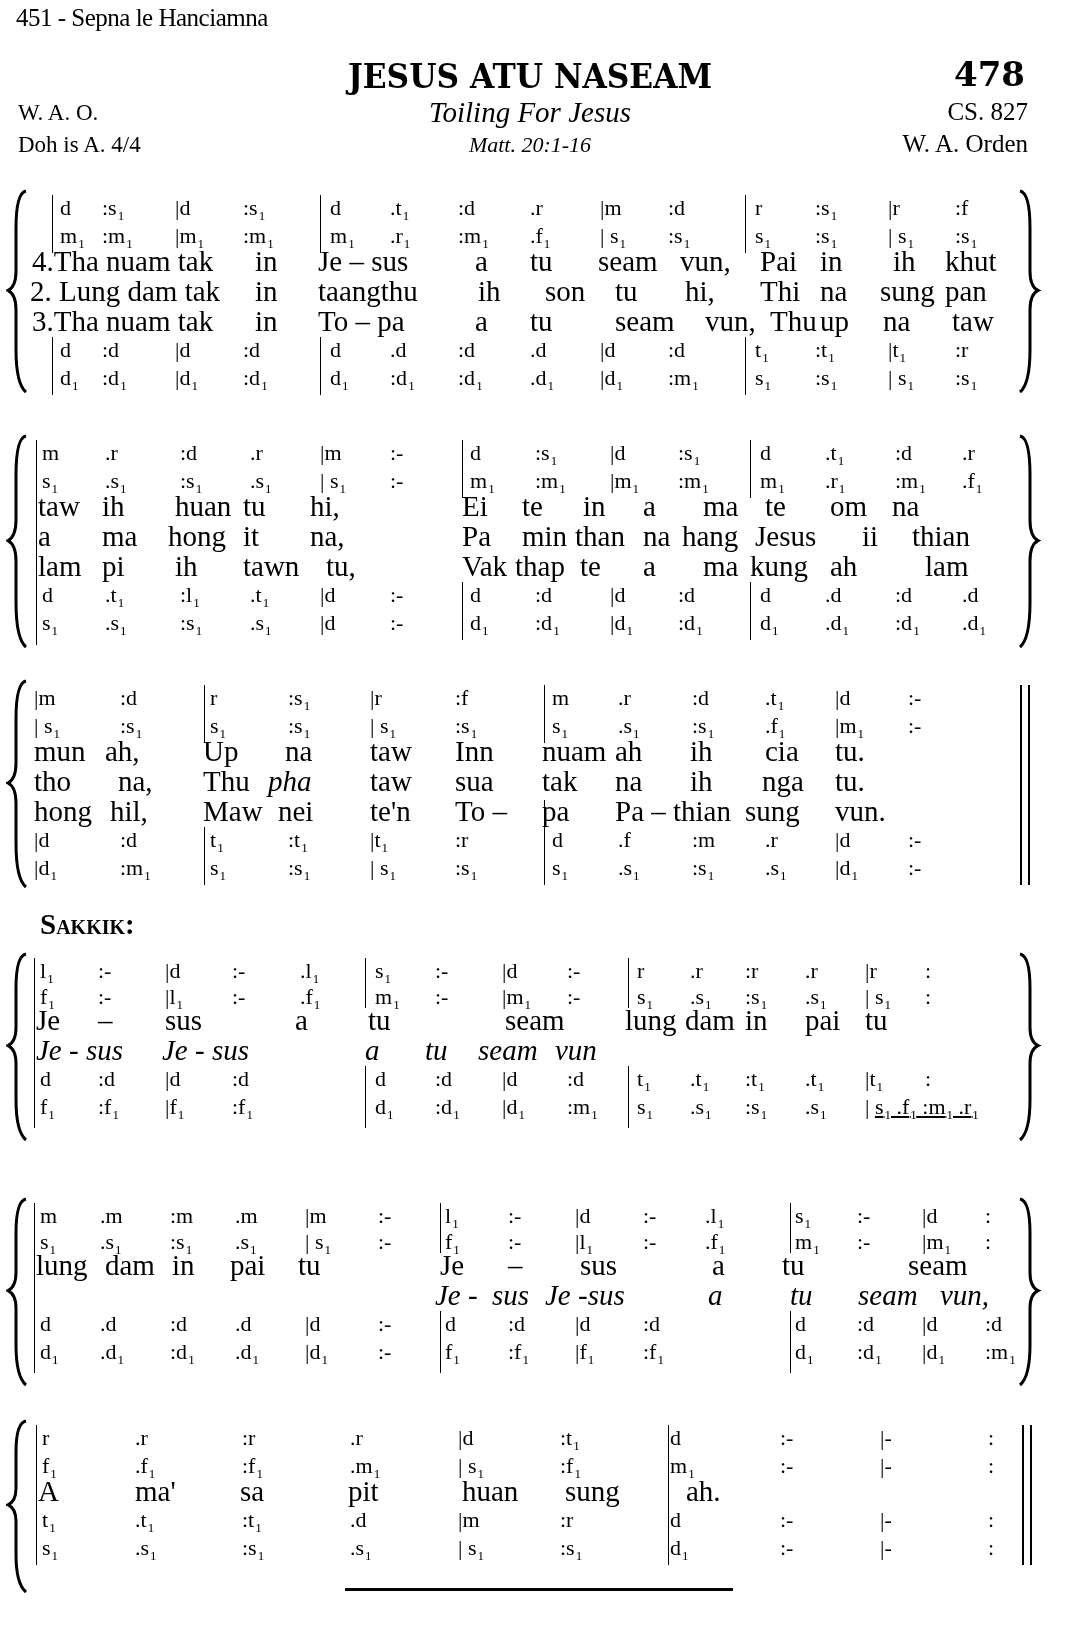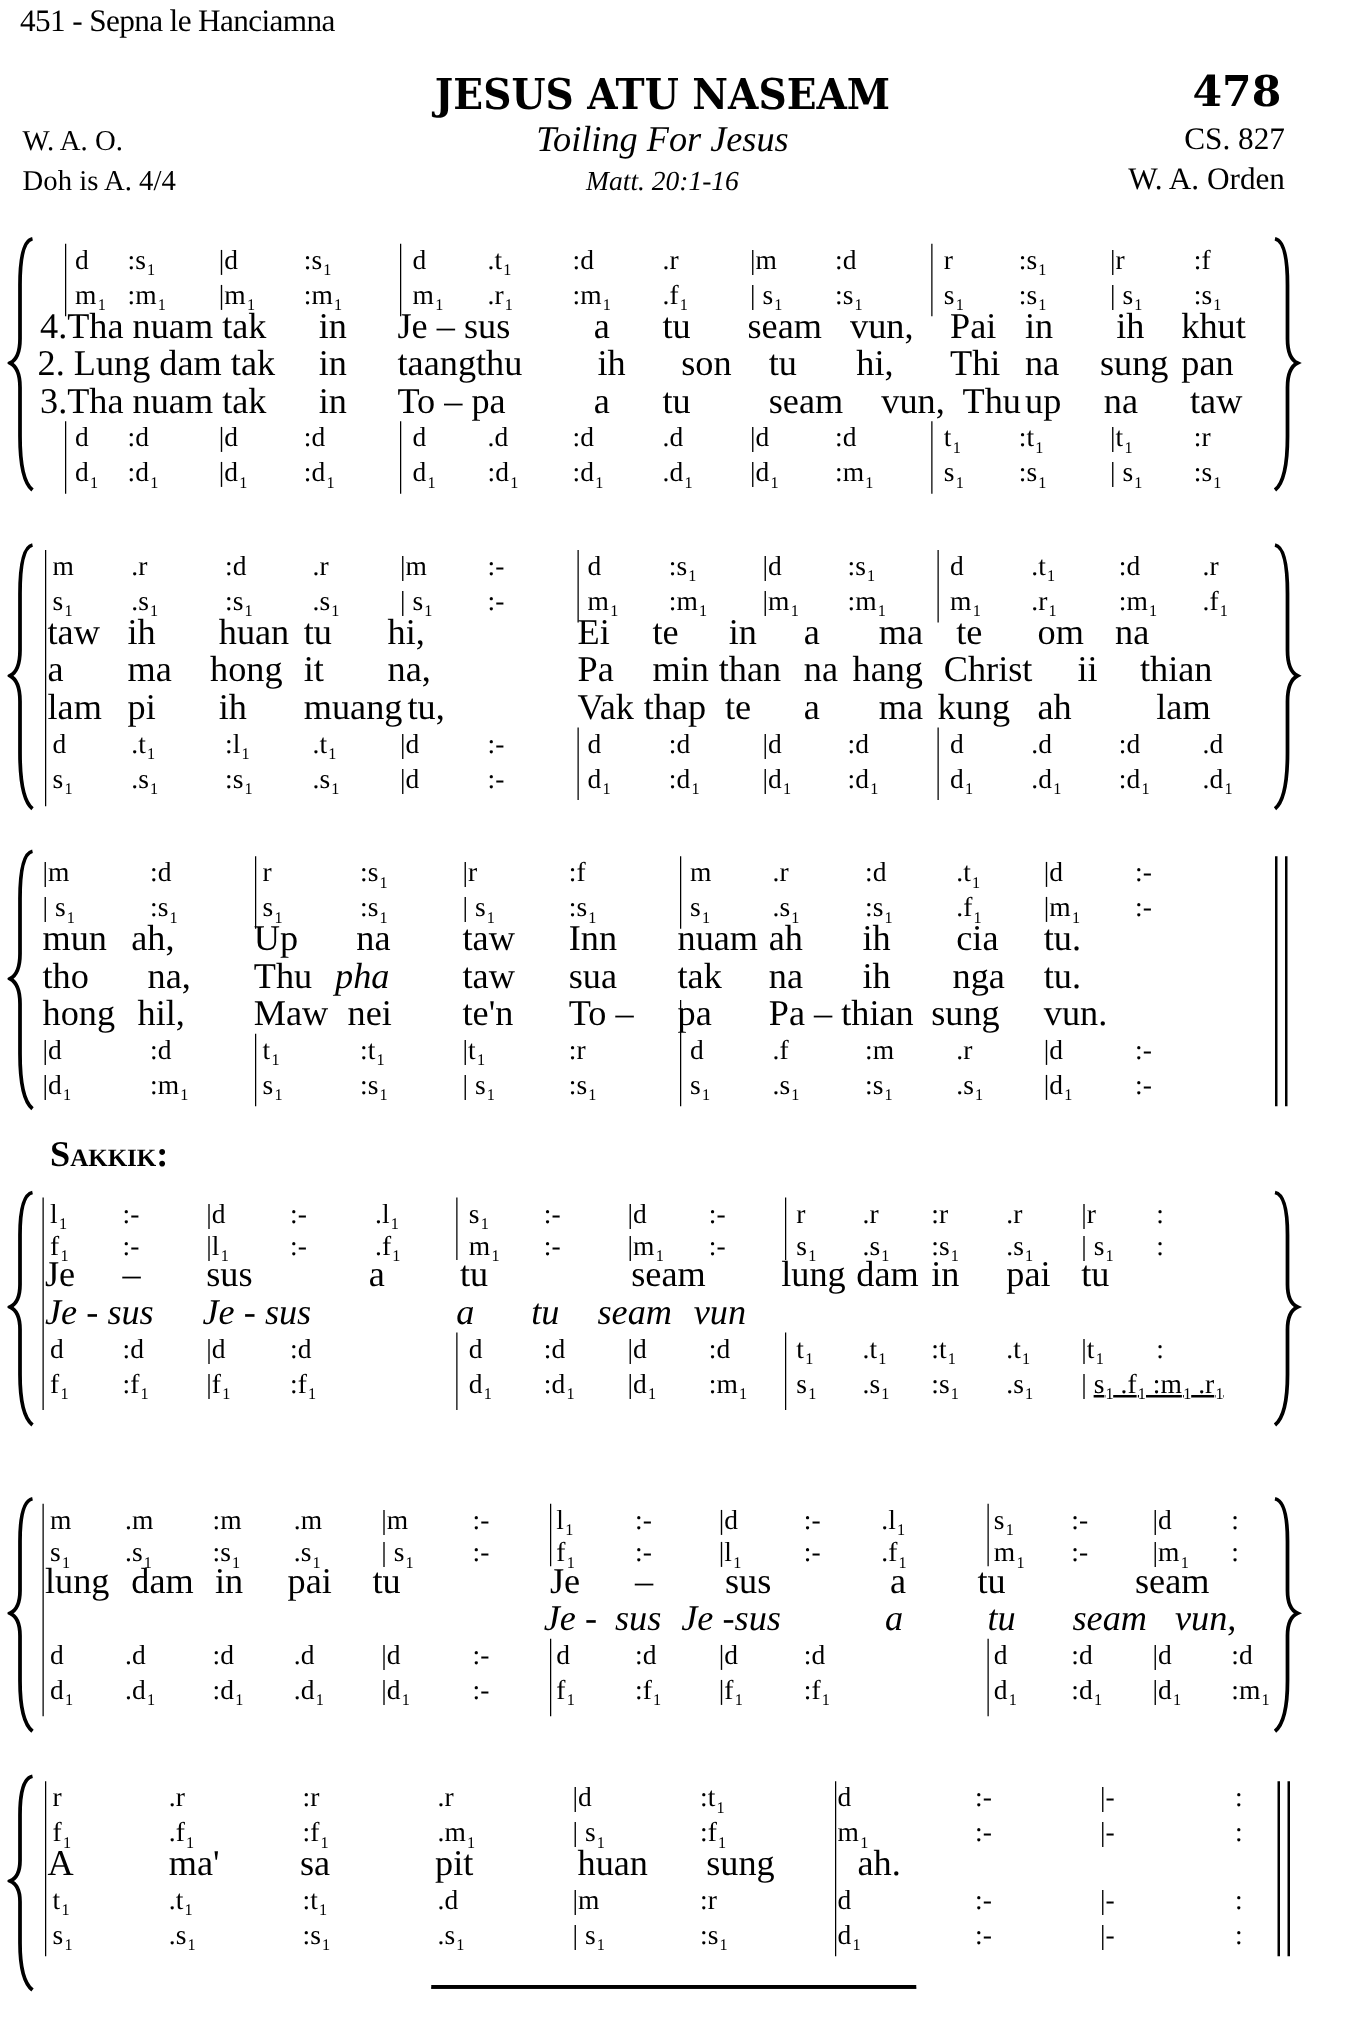--- a/index.html
+++ b/index.html
@@ -236,29 +236,29 @@
         <span class="cell lyric" style="left: 38px;">a</span>
         <span class="cell lyric" style="left: 102px;">ma</span>
         <span class="cell lyric" style="left: 168px;">hong</span>
         <span class="cell lyric" style="left: 243px;">it</span>
         <span class="cell lyric" style="left: 310px;">na,</span>
         <span class="cell lyric" style="left: 462px;">Pa</span>
         <span class="cell lyric" style="left: 522px;">min</span>
         <span class="cell lyric" style="left: 575px;">than</span>
         <span class="cell lyric" style="left: 643px;">na</span>
         <span class="cell lyric" style="left: 682px;">hang</span>
-        <span class="cell lyric" style="left: 755px;">Christ</span>
+        <span class="cell lyric" style="left: 755px;">Jesus</span>
         <span class="cell lyric" style="left: 862px;">ii</span>
         <span class="cell lyric" style="left: 912px;">thian</span>
       </div>
       <div class="row" style="top: 110px;">
         <span class="cell lyric" style="left: 38px;">lam</span>
         <span class="cell lyric" style="left: 102px;">pi</span>
         <span class="cell lyric" style="left: 175px;">ih</span>
-        <span class="cell lyric" style="left: 243px;">muang</span>
+        <span class="cell lyric" style="left: 243px;">tawn</span>
         <span class="cell lyric" style="left: 326px;">tu,</span>
         <span class="cell lyric" style="left: 462px;">Vak</span>
         <span class="cell lyric" style="left: 515px;">thap</span>
         <span class="cell lyric" style="left: 580px;">te</span>
         <span class="cell lyric" style="left: 643px;">a</span>
         <span class="cell lyric" style="left: 703px;">ma</span>
         <span class="cell lyric" style="left: 750px;">kung</span>
         <span class="cell lyric" style="left: 830px;">ah</span>
         <span class="cell lyric" style="left: 925px;">lam</span>
       </div>

